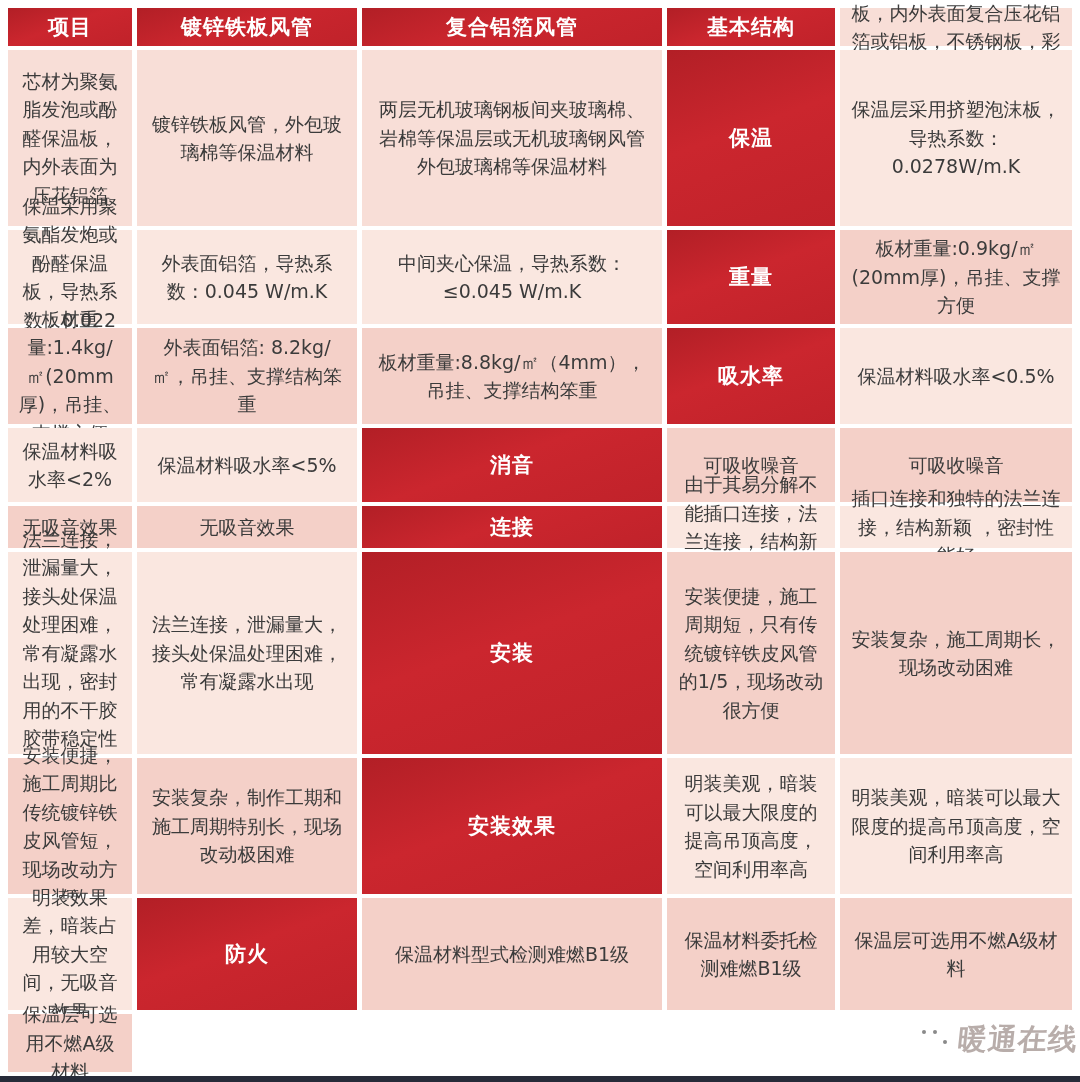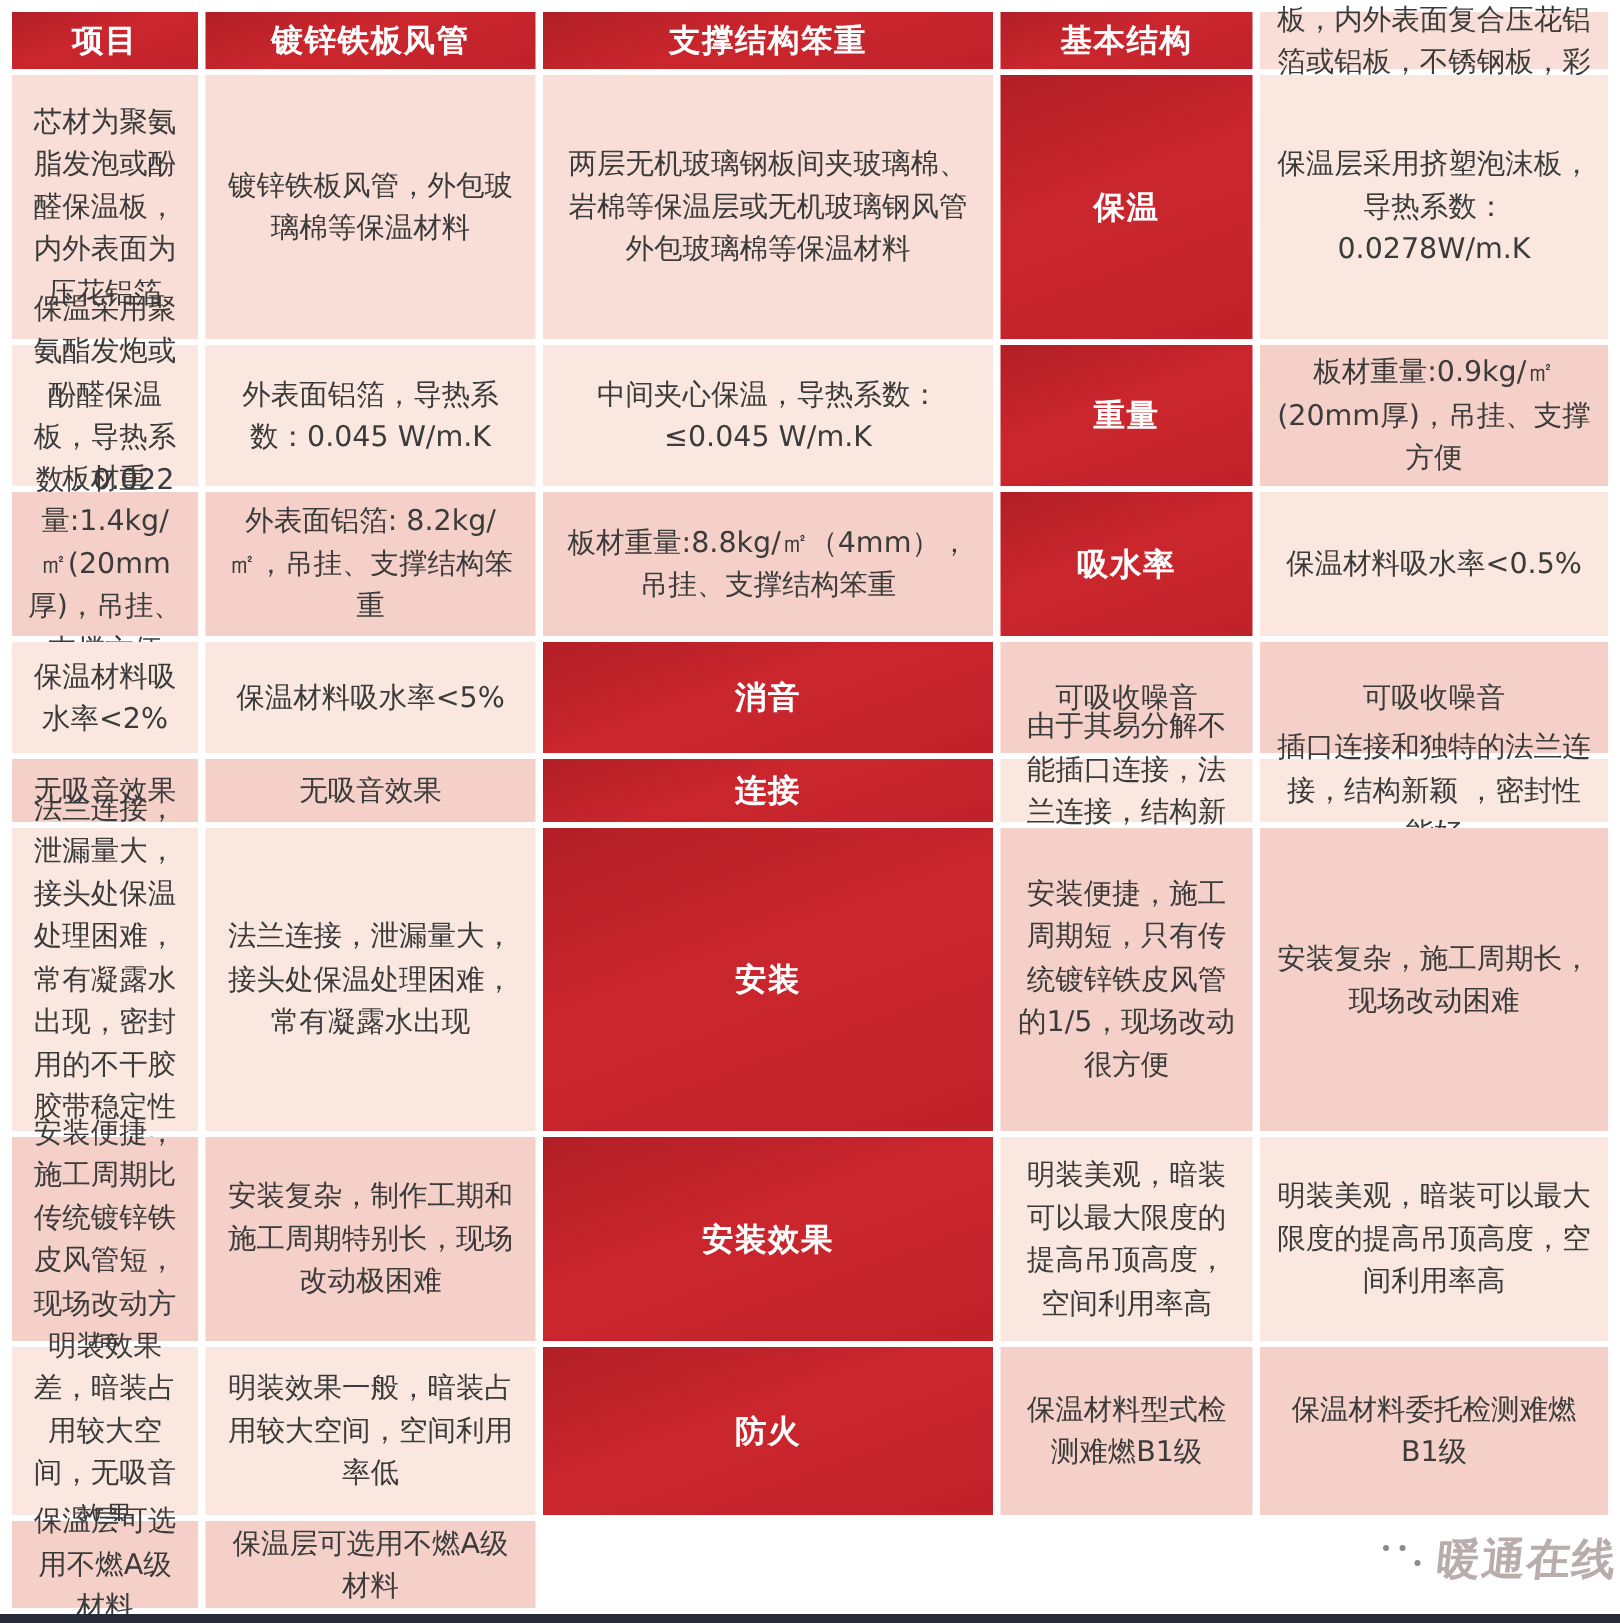--- a/index.html
+++ b/index.html
@@ -68,21 +68,21 @@
   }
 </style>
 </head>
 <body>
 
 <div class="page">
   <div class="tbl">
 
     <div class="th">项目</div>
     <div class="th">镀锌铁板风管</div>
-    <div class="th">支撑结构笨重</div>
+    <div class="th">复合铝箔风管</div>
 
     <div class="rh">基本结构</div>
     <div class="td lighter">芯材为聚苯乙烯挤塑泡沫板，内外表面复合压花铝箔或铝板，不锈钢板，彩钢板，帆布等</div>
     <div class="td lighter">芯材为聚氨脂发泡或酚醛保温板，内外表面为压花铝箔</div>
     <div class="td lighter">镀锌铁板风管，外包玻璃棉等保温材料</div>
     <div class="td lighter">两层无机玻璃钢板间夹玻璃棉、岩棉等保温层或无机玻璃钢风管外包玻璃棉等保温材料</div>
 
     <div class="rh">保温</div>
     <div class="td light">保温层采用挤塑泡沫板，导热系数：0.0278W/m.K</div>
     <div class="td light">保温采用聚氨酯发炮或酚醛保温板，导热系数：0.022 W/m.K</div>
@@ -115,21 +115,20 @@
     <div class="rh">安装</div>
     <div class="td dark">安装便捷，施工周期短，只有传统镀锌铁皮风管的1/5，现场改动很方便</div>
     <div class="td dark">安装复杂，施工周期长，现场改动困难</div>
     <div class="td dark">安装便捷，施工周期比传统镀锌铁皮风管短，现场改动方便</div>
     <div class="td dark">安装复杂，制作工期和施工周期特别长，现场改动极困难</div>
 
     <div class="rh">安装效果</div>
     <div class="td light">明装美观，暗装可以最大限度的提高吊顶高度，空间利用率高</div>
     <div class="td light">明装美观，暗装可以最大限度的提高吊顶高度，空间利用率高</div>
     <div class="td light">明装效果差，暗装占用较大空间，无吸音效果</div>
-    <div class="td light">明装效果一般，暗装占用较大空间，空间利用率低</div>
 
     <div class="rh">防火</div>
     <div class="td dark">保温材料型式检测难燃B1级</div>
     <div class="td dark">保温材料委托检测难燃B1级</div>
     <div class="td dark">保温层可选用不燃A级材料</div>
     <div class="td dark">保温层可选用不燃A级材料</div>
 
   </div>
 
   <div class="watermark">

